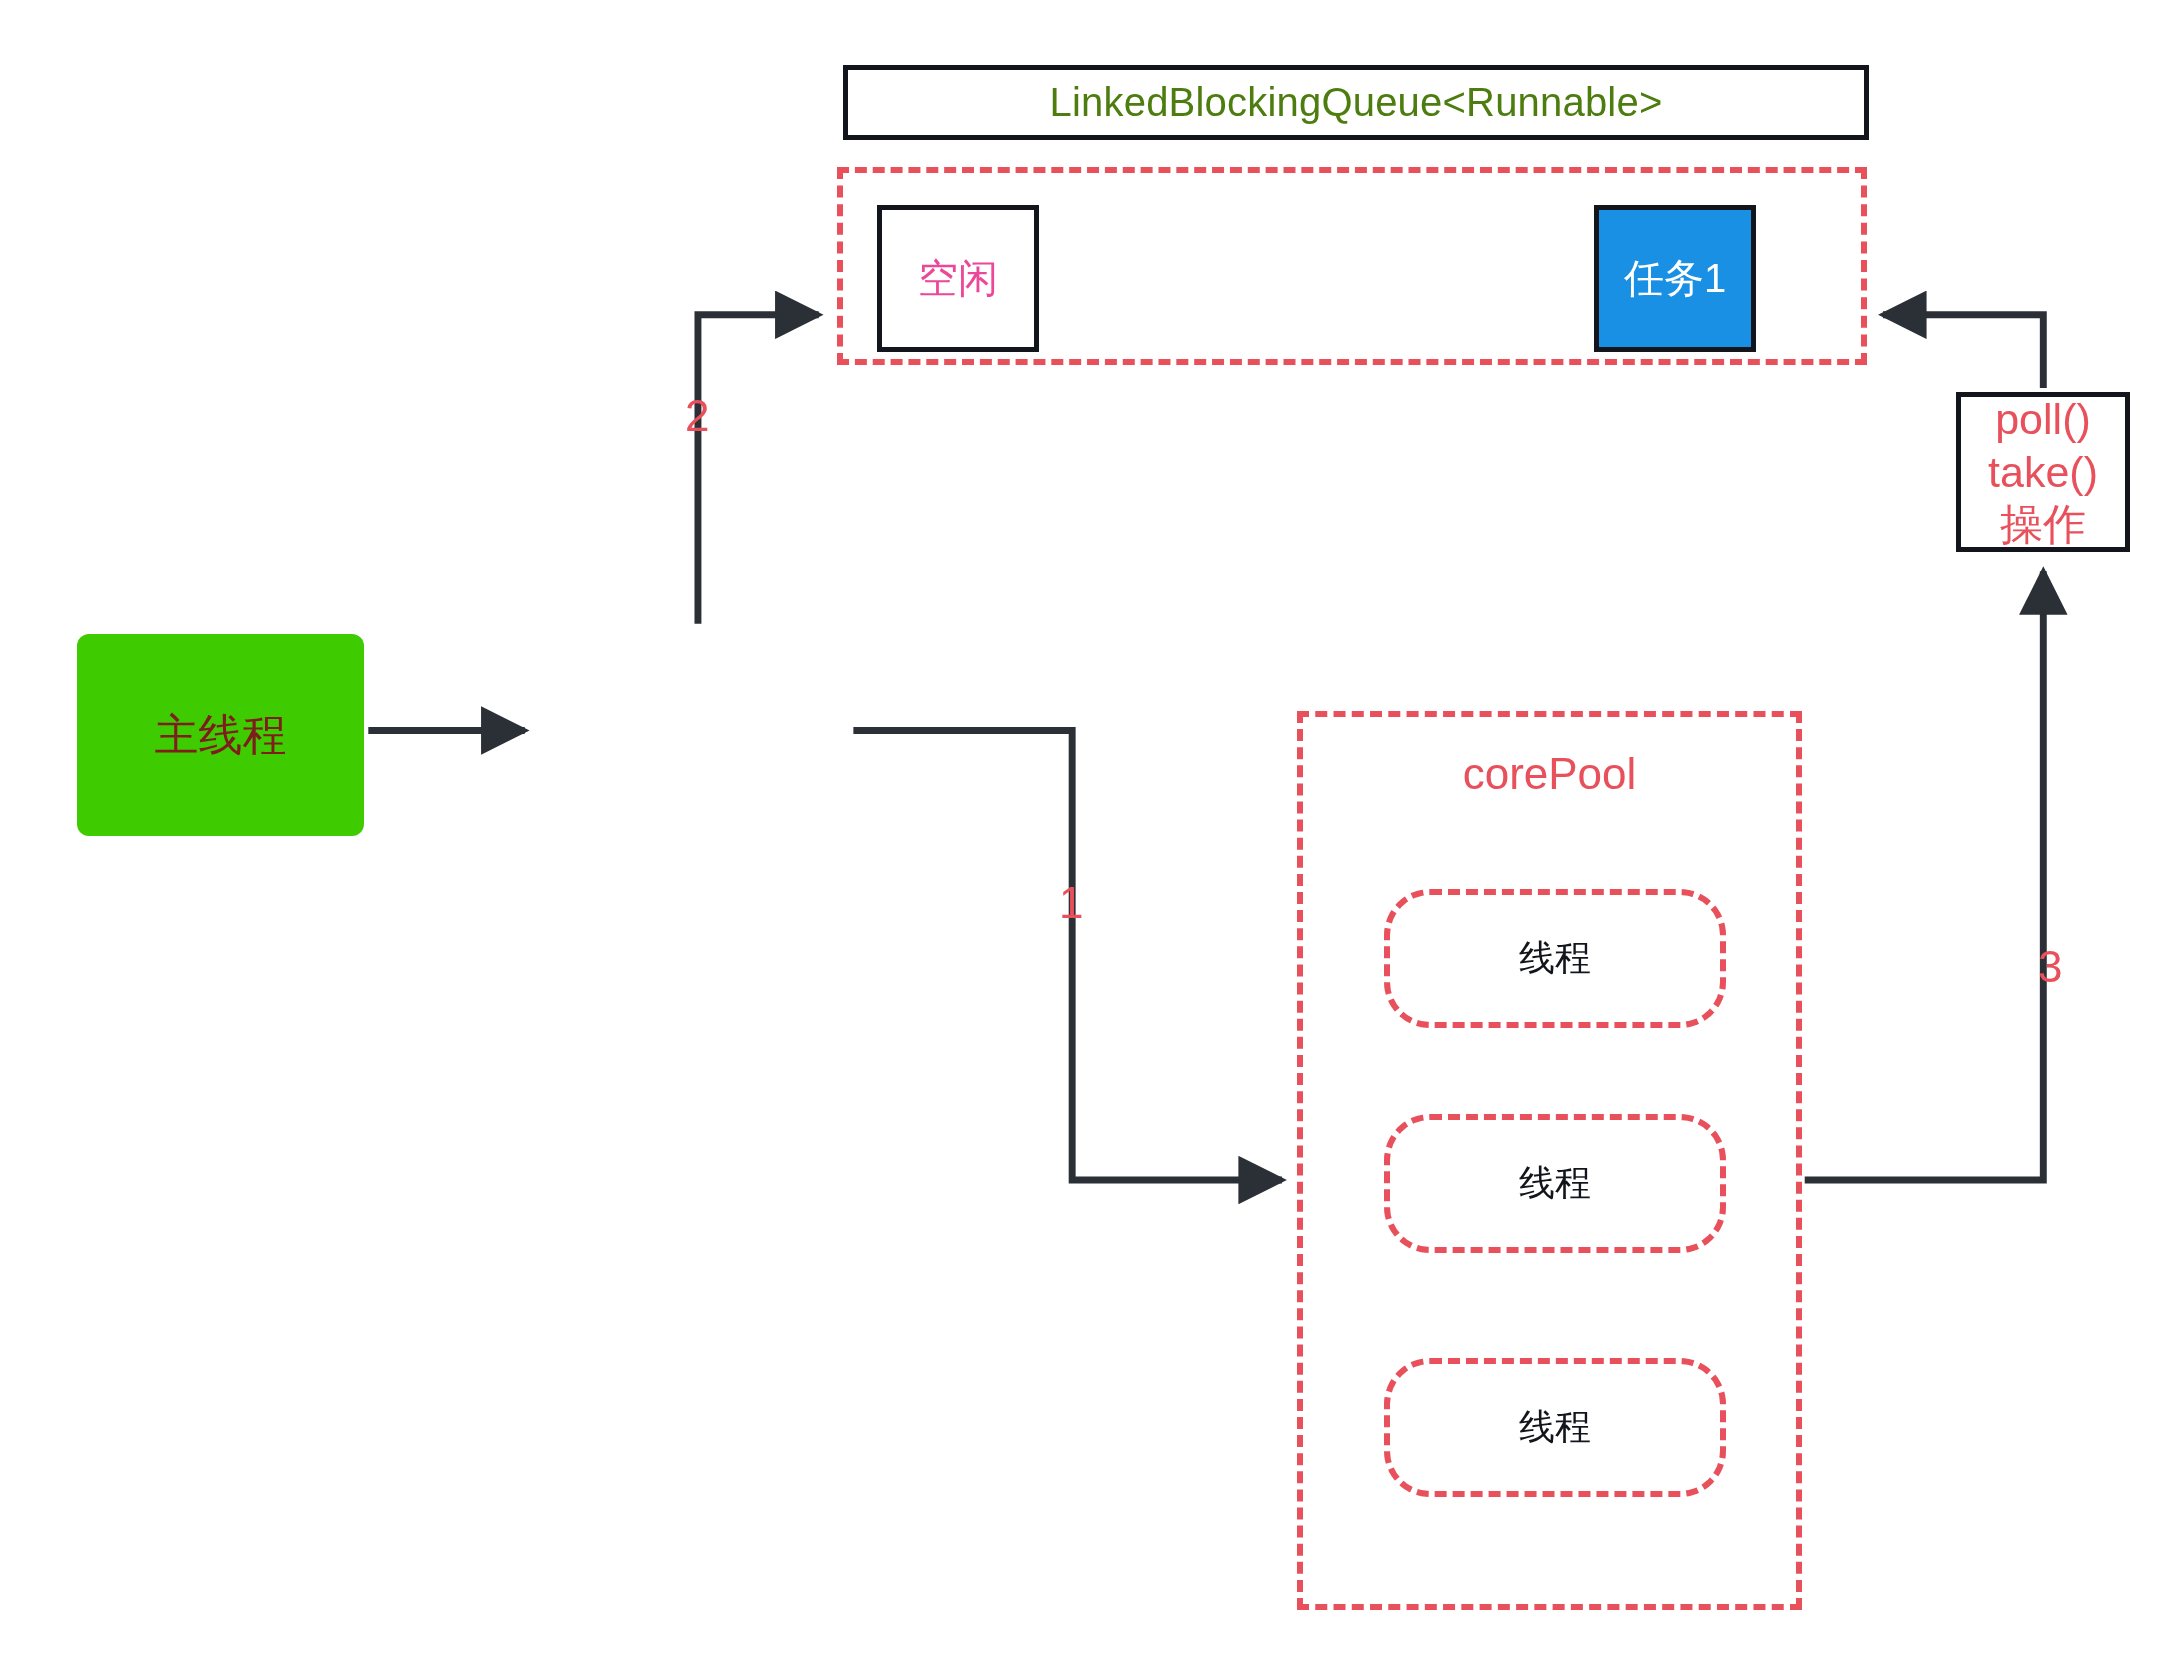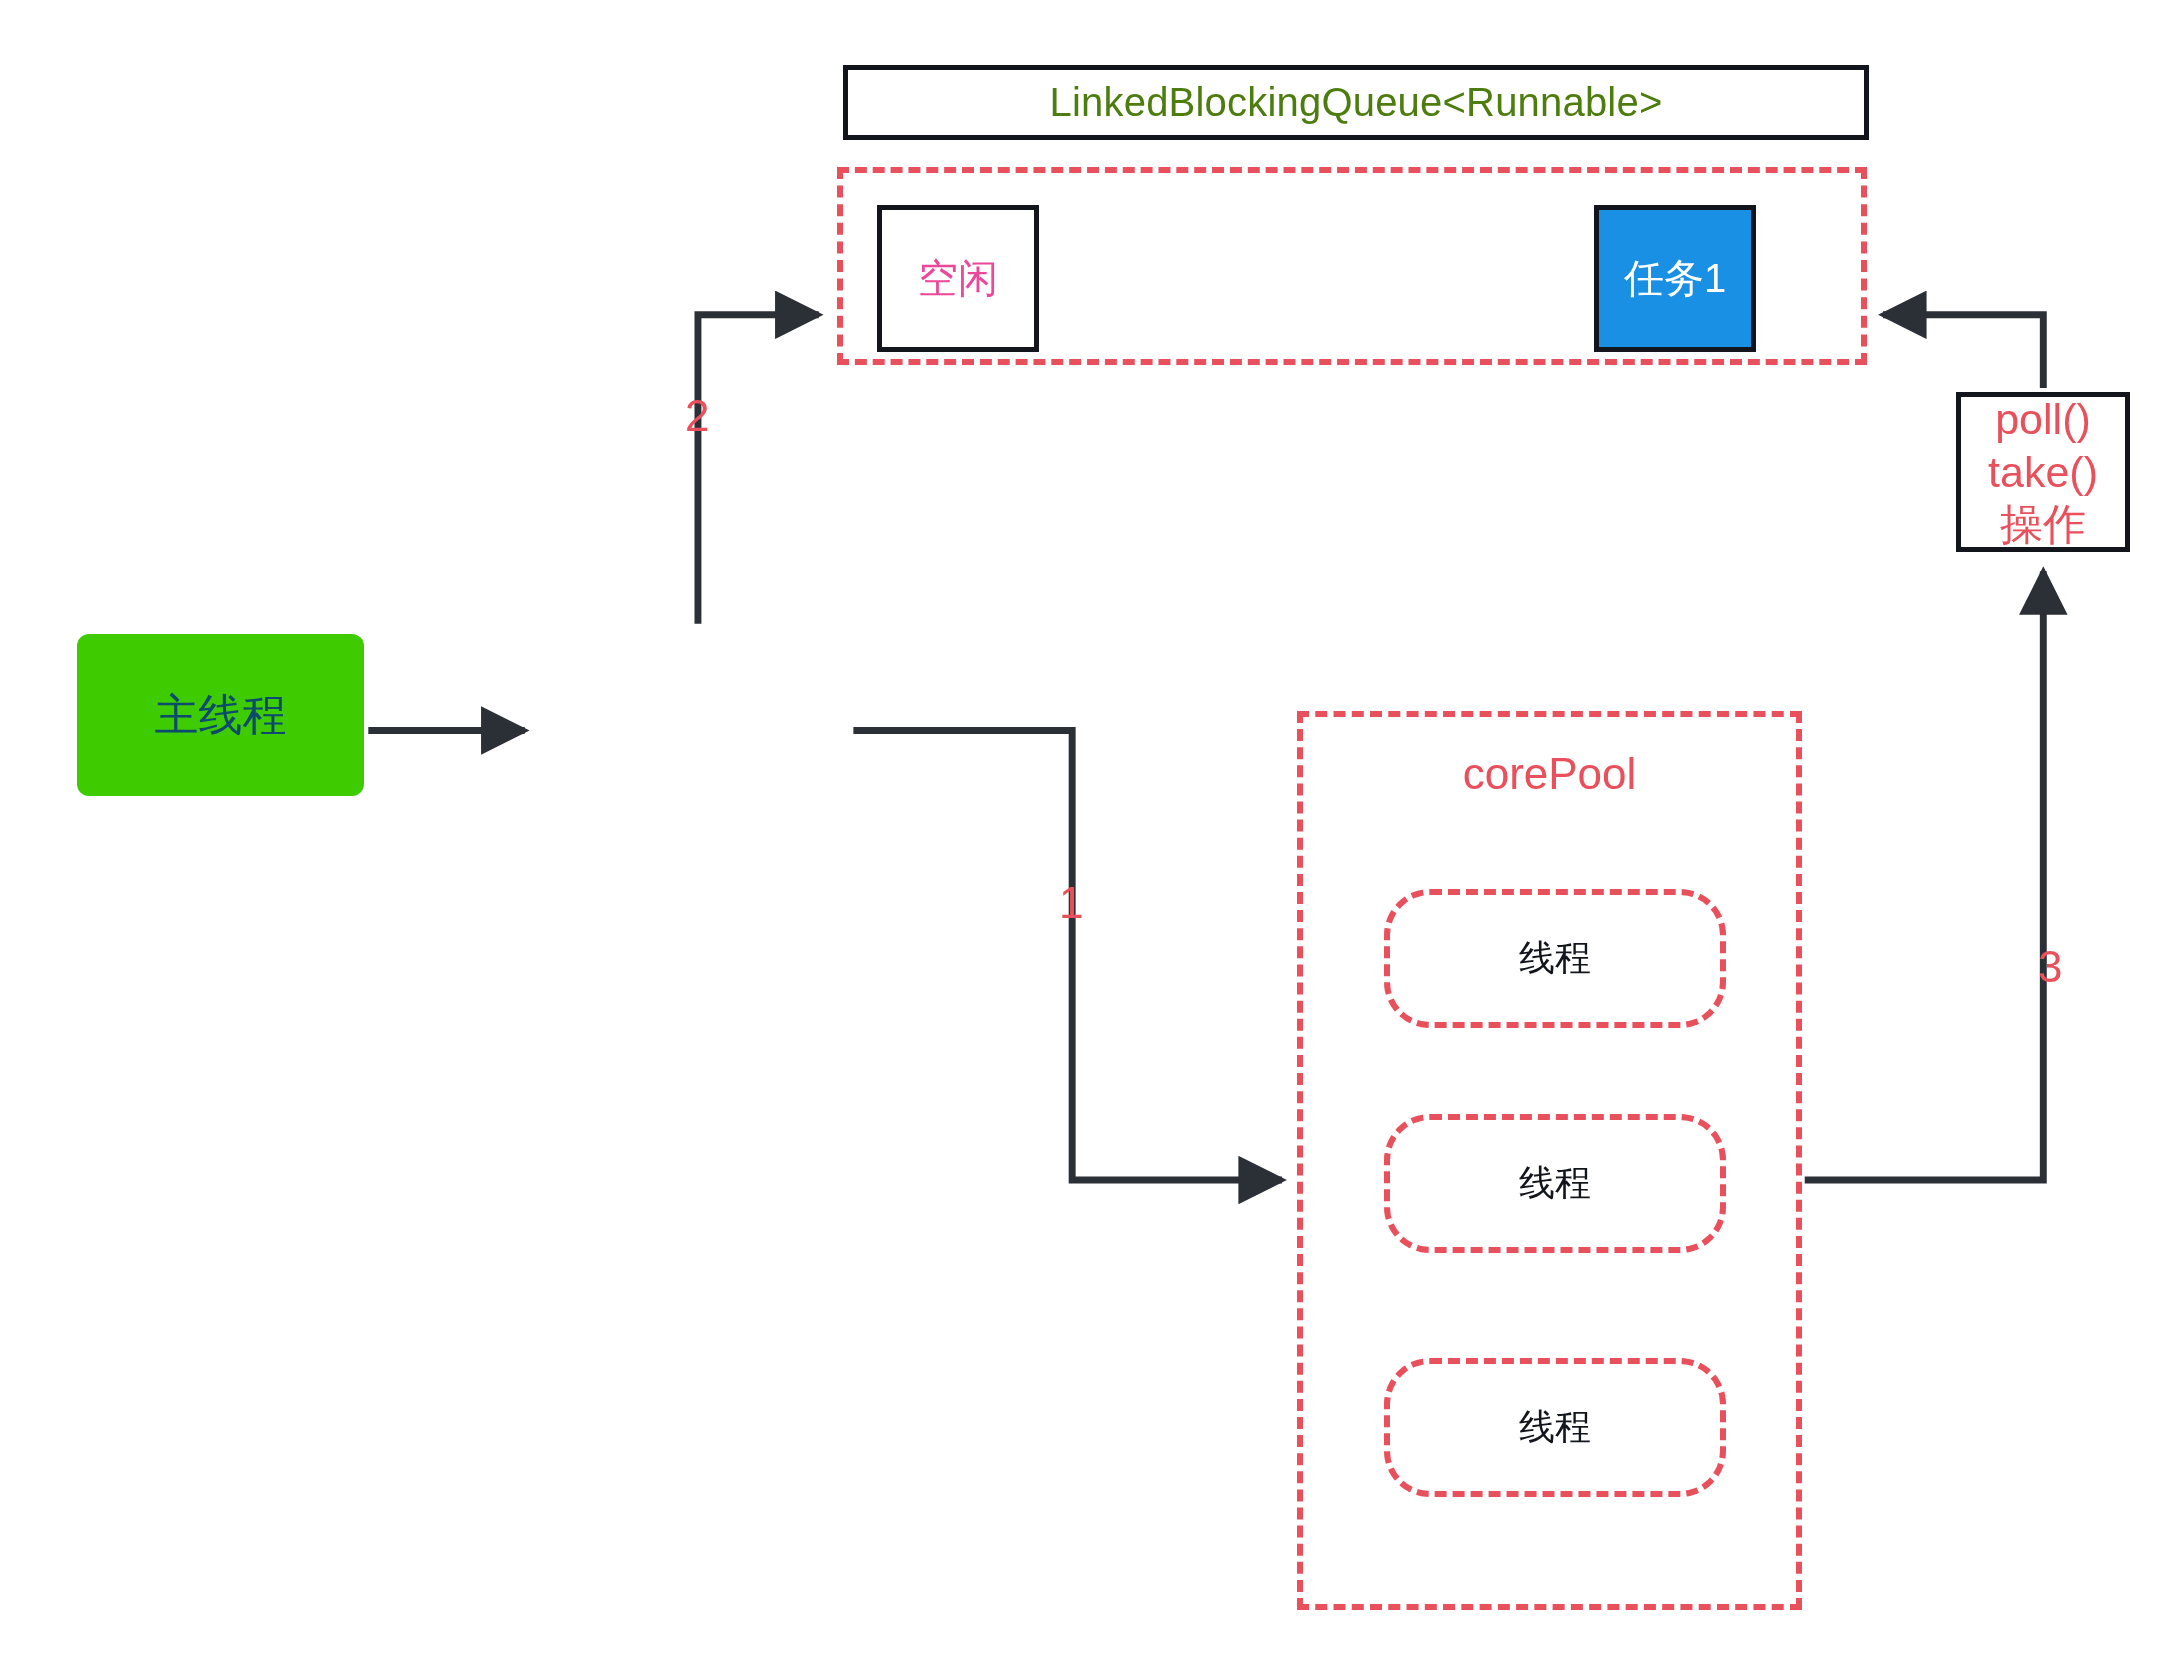--- a/index.html
+++ b/index.html
@@ -96,24 +96,24 @@
     font-size: 43px;
     flex-direction: column;
     line-height: 1.22;
   }
 
   
   .main-thread {
     left: 77px;
     top: 634px;
     width: 287px;
-    height: 162px;
+    height: 202px;
     background: #3ecb00;
     border-radius: 12px;
-    color: #0c4a6e;
+    color: #7f1d1d;
     font-size: 44px;
   }
 
   
   .execute-box {
     left: 542px;
     top: 627px;
     width: 309px;
     height: 208px;
     border: 6px solid #12161c;

